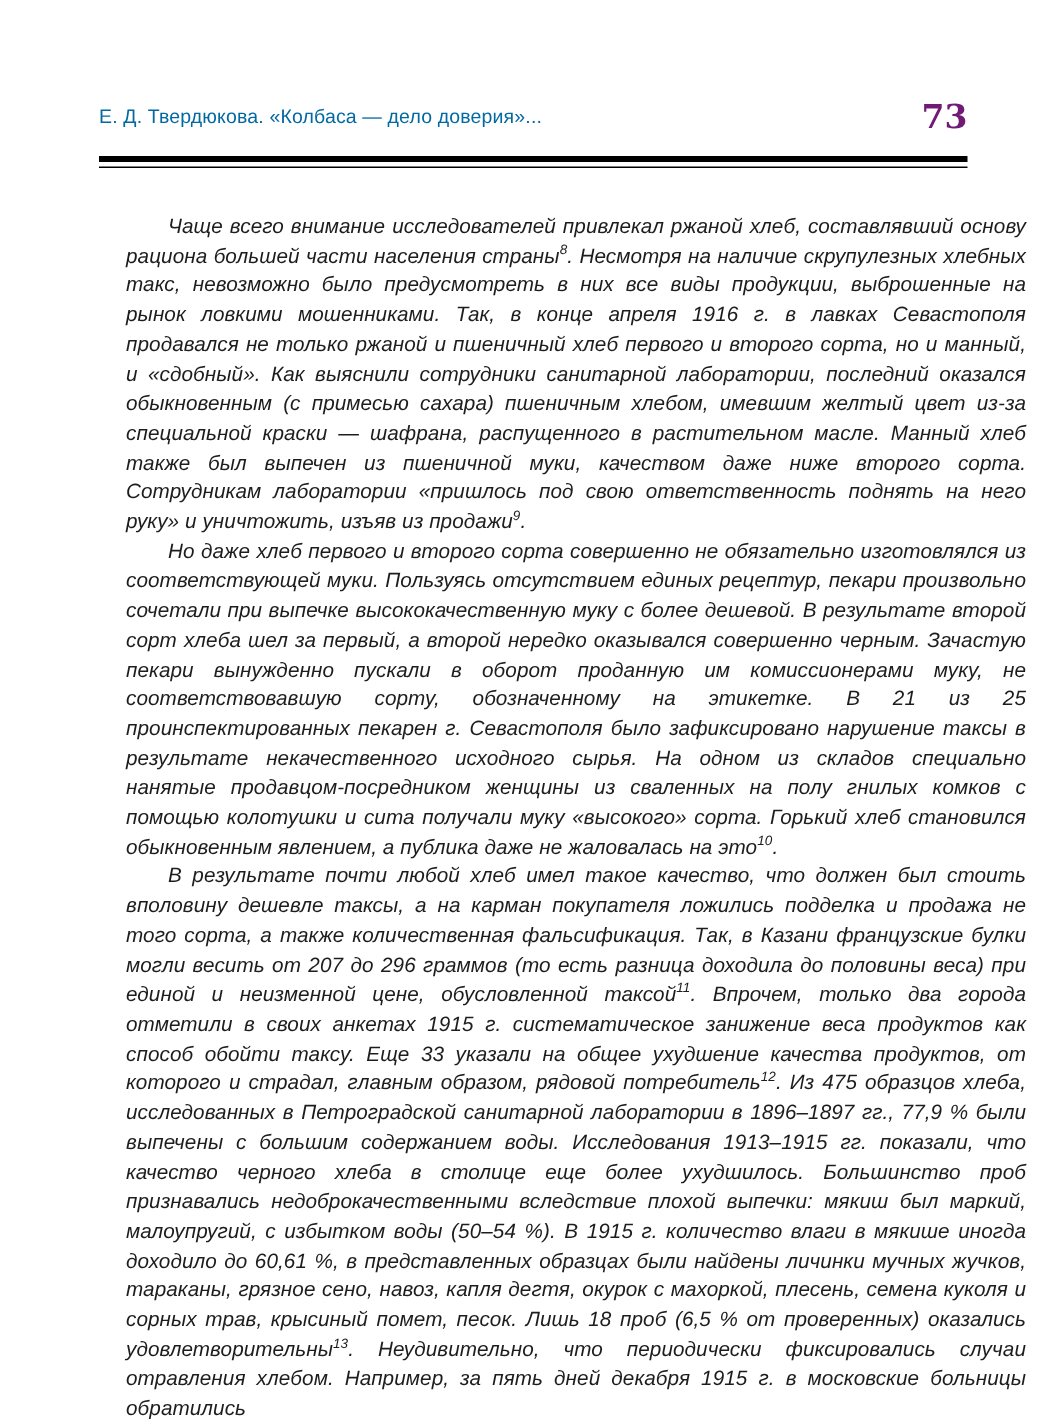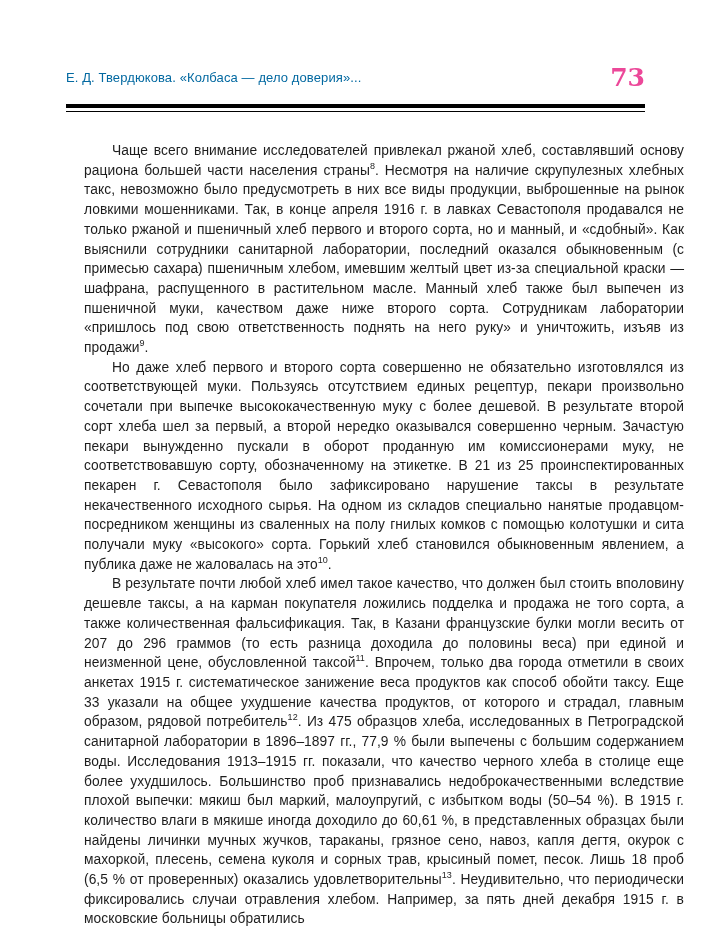--- a/index.html
+++ b/index.html
@@ -25,42 +25,43 @@
   .running-title {
     font-size: 13px;
     letter-spacing: 0.1px;
     color: #0369a1;
     padding-bottom: 3px;
     white-space: nowrap;
   }
   .page-number {
     font-family: "DejaVu Serif", serif;
     font-weight: bold;
-    font-size: 25px;
+    font-size: 22px;
     line-height: 0.85;
-    color: #ec4899;
+    color: #701a75;
   }
   .rule-double {
     position: absolute;
     left: 66px; top: 104px; width: 579px;
   }
   .rule-thick { height: 4px; background: #000000; }
   .rule-thin  { height: 1.5px; background: #000000; margin-top: 2.5px; }
   .article-body {
     position: absolute;
     left: 84px; top: 141px; width: 600px;
     font-size: 13.8px;
     line-height: 19.7px;
     text-align: justify;
     color: #1d1d1d;
     letter-spacing: 0.05px;
   }
   .article-body p {
     margin: 0;
     text-indent: 28px;
+    font-style: italic;
   }
   .article-body sup {
     font-size: 9px;
     line-height: 0;
     vertical-align: super;
   }
 </style>
 </head>
 <body>
 

